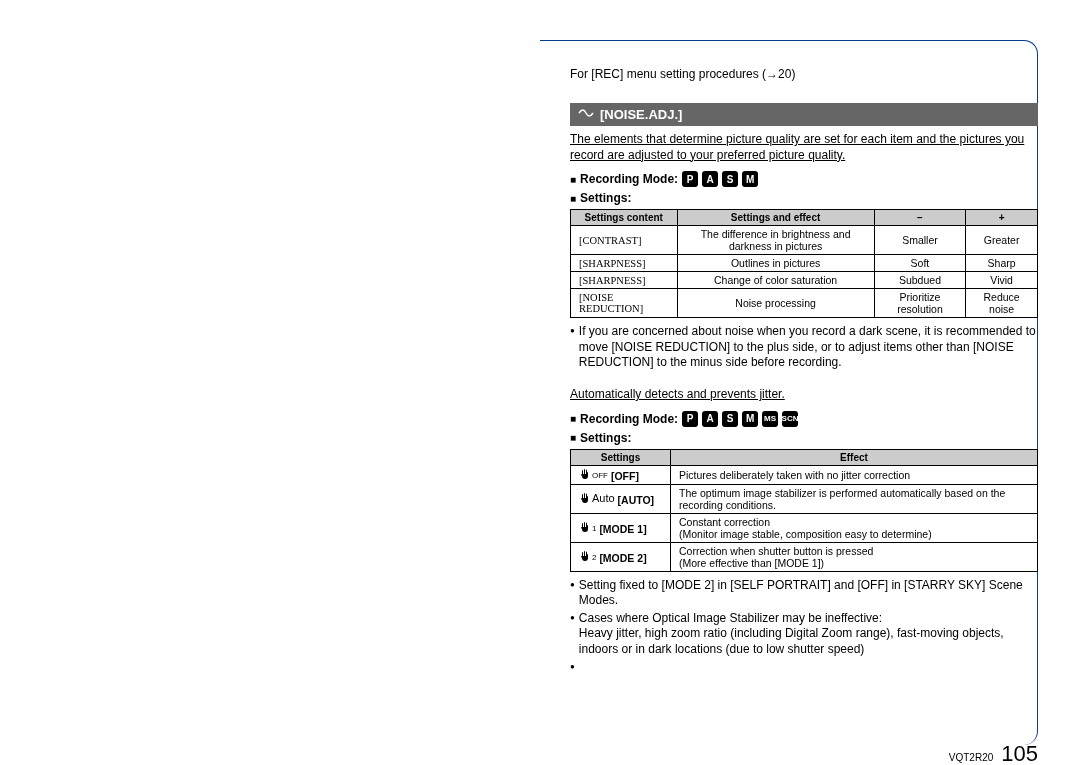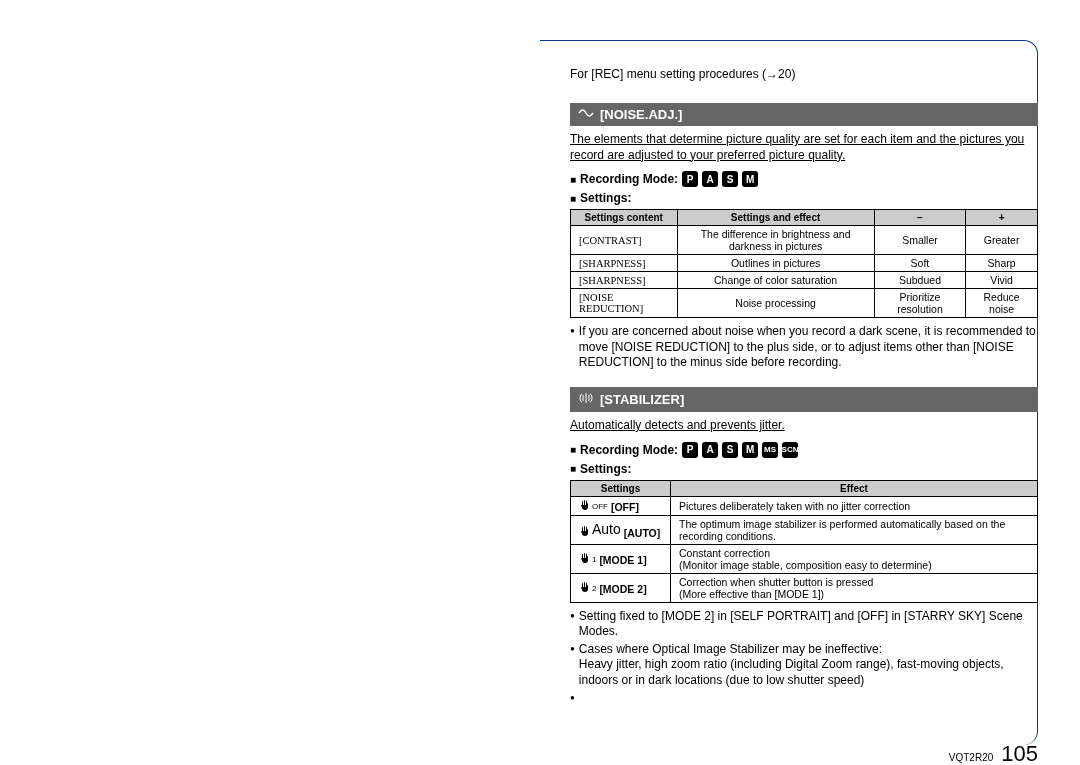--- a/index.html
+++ b/index.html
@@ -186,29 +186,20 @@
 
   <ul class="note-list" id="notes1">
       <li>
         <span class="dot">●</span>
         <span>If you are concerned about noise when you record a dark scene, it is recommended to move [NOISE REDUCTION] to the plus side, or to adjust items other than [NOISE REDUCTION] to the minus side before recording.</span>
       </li>
     </ul>
 
   <div style="height:14px"></div>
 
-  <div class="section-header">
-    <span>
-      <svg width="16" height="14" viewBox="0 0 16 14">
-        <path d="M2 7 Q2 3 4 3 M14 7 Q14 3 12 3 M2 7 Q2 11 4 11 M14 7 Q14 11 12 11" stroke="#fff" stroke-width="1" fill="none"></path>
-        <path d="M8 2 L8 12 M5 4 L5 10 M11 4 L11 10" stroke="#fff" stroke-width="1" fill="none"></path>
-      </svg>
-    </span>
-    <span>[STABILIZER]</span>
-  </div>
 
   <div class="descr">Automatically detects and prevents jitter.</div>
 
   <div class="sqbullet">
     <span class="sq">■</span>
     <span>Recording Mode:</span>
     <span class="mode-icon">P</span>
     <span class="mode-icon">A</span>
     <span class="mode-icon">S</span>
     <span class="mode-icon">M</span>
@@ -236,21 +227,21 @@
               </svg>
               <sub style="font-size:8px">OFF</sub>
             </span> <b>[OFF]</b></td>
           <td class="effect-col">Pictures deliberately taken with no jitter correction</td>
         </tr>
         <tr>
           <td class="settings-col"><span class="stab-icon">
               <svg width="12" height="12" viewBox="0 0 12 12">
                 <path d="M3 6 L3 3 Q3 2 4 2 L4 6 M5 6 L5 2 Q5 1 6 1 L6 6 M7 6 L7 2 Q7 1 8 2 L8 6 M8 6 L8 4 Q9 4 9 5 L9 8 Q9 11 6 11 Q3 11 3 8 L2 7 Q2 6 3 6 Z" fill="#000"></path>
               </svg>
-              <sub style="font-size:14px">Auto</sub>
+              <sub style="font-size:11px">Auto</sub>
             </span> <b>[AUTO]</b></td>
           <td class="effect-col">The optimum image stabilizer is performed automatically based on the recording conditions.</td>
         </tr>
         <tr>
           <td class="settings-col"><span class="stab-icon">
               <svg width="12" height="12" viewBox="0 0 12 12">
                 <path d="M3 6 L3 3 Q3 2 4 2 L4 6 M5 6 L5 2 Q5 1 6 1 L6 6 M7 6 L7 2 Q7 1 8 2 L8 6 M8 6 L8 4 Q9 4 9 5 L9 8 Q9 11 6 11 Q3 11 3 8 L2 7 Q2 6 3 6 Z" fill="#000"></path>
               </svg>
               <sub style="font-size:8px">1</sub>
             </span> <b>[MODE 1]</b></td>

